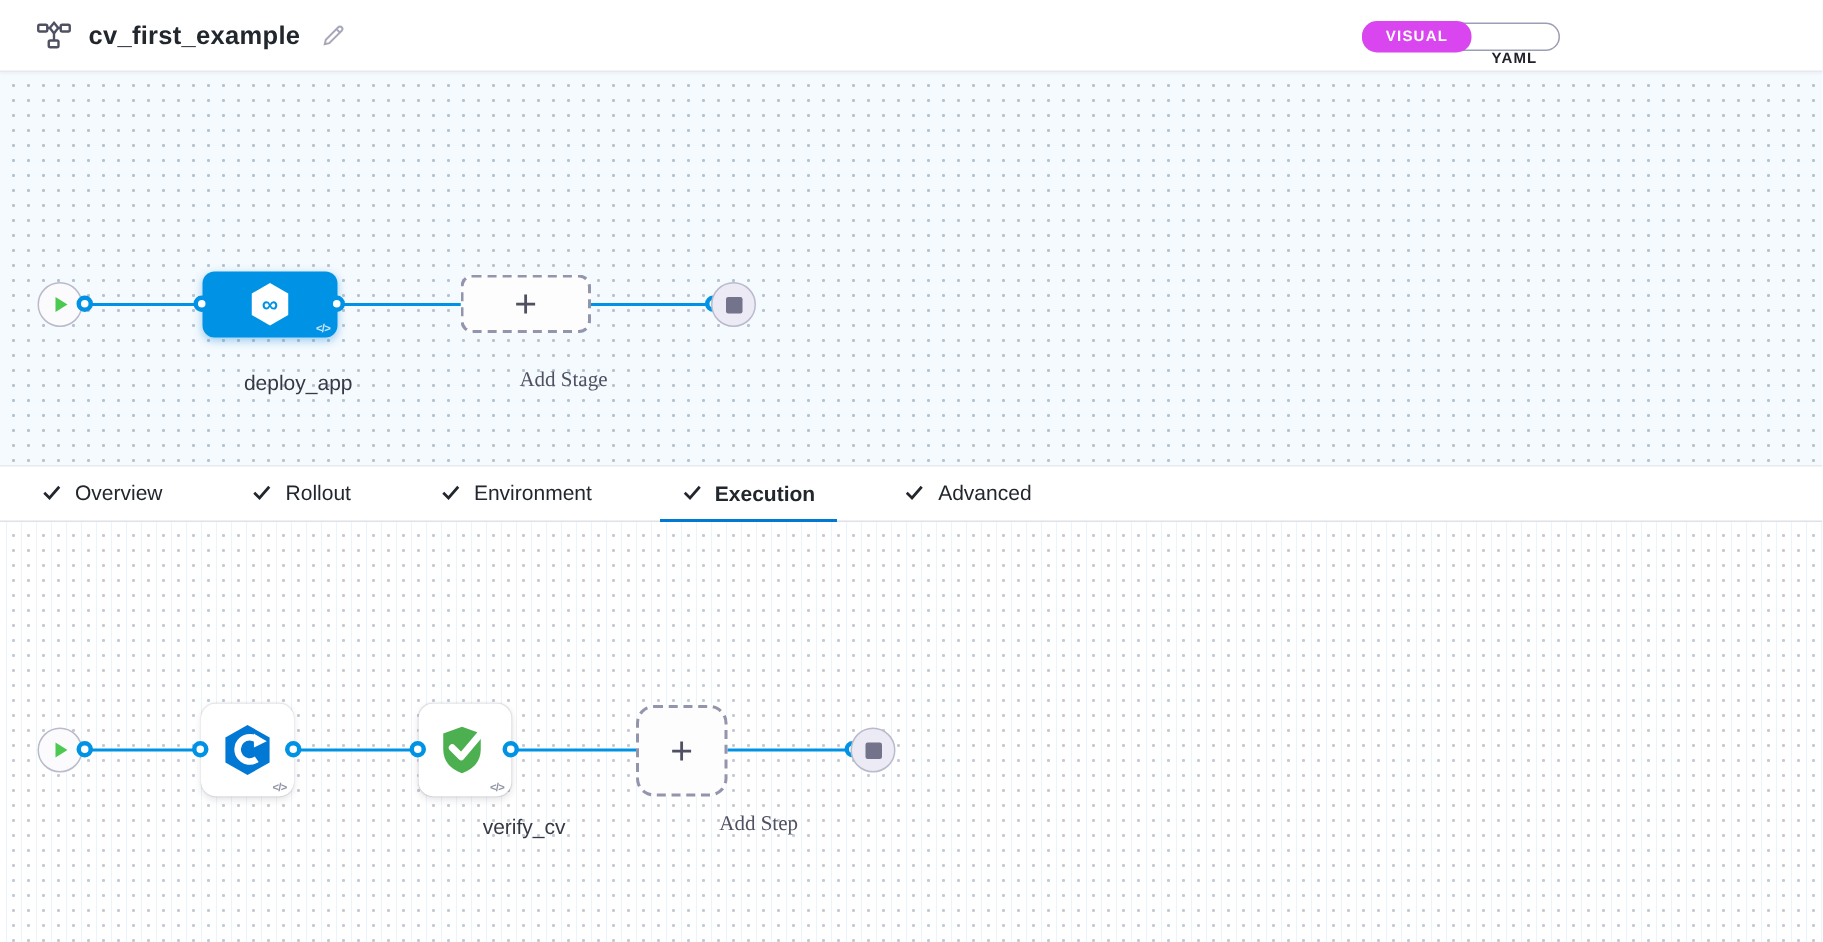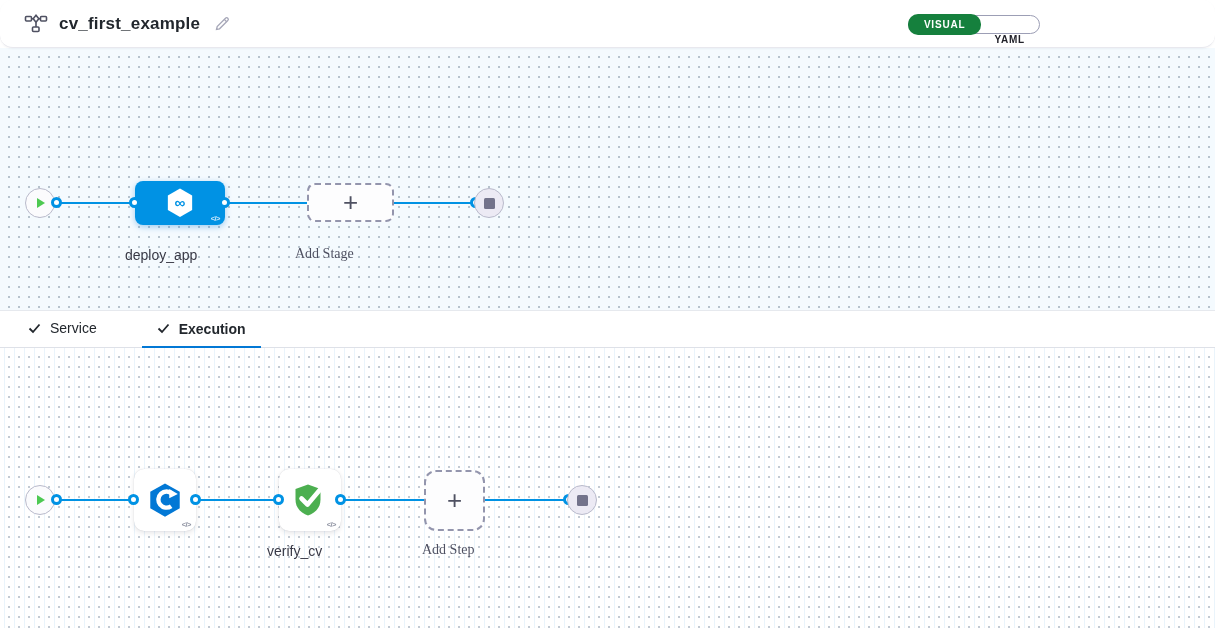--- a/index.html
+++ b/index.html
@@ -1,29 +1,29 @@
 <!DOCTYPE html>
 <html><head>
 <meta charset="utf-8">
 <style>
   * { margin:0; padding:0; box-sizing:border-box; }
   html,body { width:1215px; height:628px; overflow:hidden; background:#fff;
     font-family:"Liberation Sans", sans-serif; }
 
   
   .header { position:relative; height:48px; background:#fff; display:flex; align-items:center;
-    padding-left:24px; border-bottom:1px solid #E8E8EE; box-shadow:0 1px 2px rgba(40,41,61,.05); z-index:5;border-radius:13px; }
+    padding-left:24px; border-bottom:1px solid #E8E8EE; box-shadow:0 1px 2px rgba(40,41,61,.05); z-index:5; }
   .header .pipe-icon { width:24px; height:22px; display:flex; align-items:center; }
   .title { font-size:17px; font-weight:700; color:#22272D; margin-left:11px; letter-spacing:.2px; }
   .edit-pencil { margin-left:14px; cursor:pointer; display:flex; align-items:center; }
   .view-toggle { position:absolute; right:175px; top:15px; height:19px; display:flex; align-items:center;
     border:1px solid #9C9EB5; border-radius:10px; background:#fff; overflow:visible; }
   .toggle-opt { font-size:10px; font-weight:700; letter-spacing:.8px; padding:0 14px; height:19px;
     display:flex; align-items:center; color:#22222A; cursor:pointer; border-radius:10px;margin-top:30px; }
-  .toggle-opt.selected { background:#15803d; color:#fff; margin:-1px; height:21px; padding:0 16px; }
+  .toggle-opt.selected { background:#d946ef; color:#fff; margin:-1px; height:21px; padding:0 16px; }
 
   
   .canvas { position:relative; }
   .stage-canvas { height:262px;
     background-color:#F4FAFE;
     background-image:radial-gradient(circle, #b6c3cd 0.9px, transparent 1.05px);
     background-size:10px 10px; background-position:4px 4px; }
   .exec-canvas { height:280px;
     background-color:#FFFFFF;
     background-image:
@@ -50,21 +50,21 @@
   .code-badge { position:absolute; right:5px; bottom:2px; font-size:7.5px; font-weight:700;
     color:#8F93A2; letter-spacing:-.5px; }
   .stage-node .code-badge { color:#CBE8FB; }
 
   .add-box { position:absolute; background:#FDFDFE; border:2px dashed #9395AD;
     display:flex; align-items:center; justify-content:center; cursor:pointer; }
   .add-stage-box { width:87px; height:39px; border-radius:8px; }
   .add-step-box { width:61px; height:61px; border-radius:12px; }
   .plus { font-size:26px; font-weight:300; color:#4F5162; line-height:1; margin-top:-2px; }
 
-  .node-label { position:absolute; width:110px; text-align:left; font-size:14px;
+  .node-label { position:absolute; width:110px; text-align:right; font-size:14px;
     color:#383946; line-height:1.5; }
   .node-label.muted { color:#4F5162;font-family:Liberation Serif, serif; }
 
   
   .tabbar { height:38px; background:#fff; display:flex; align-items:stretch;
     padding-left:13px; border-top:1px solid #E6E9EE; border-bottom:1px solid #DEE1E8;
     position:relative; z-index:4; }
   .tab { display:flex; align-items:center; gap:9px; padding:0 15px; margin-right:30px;
     font-size:14px; color:#22272D; cursor:pointer; border-bottom:2px solid transparent; }
   .tab.active { font-weight:700; border-bottom:2px solid #0278D5; margin-bottom:-1px;justify-content:space-between; }
@@ -129,27 +129,45 @@
   <div class="terminal end" style="left:474px; top:140px;">
     <span class="stop-square"></span>
   </div>
 </div>
 
 <div class="tabbar">
   <div class="tab">
     <svg width="13" height="11" viewBox="0 0 13 11" fill="none" stroke="#22272D" stroke-width="1.8">
         <path d="M1.5 5.5 L5 9 L11.5 1.5"></path>
       </svg>
-    <span>Service</span>
+    <span>Overview</span>
+  </div>
+  <div class="tab">
+    <svg width="13" height="11" viewBox="0 0 13 11" fill="none" stroke="#22272D" stroke-width="1.8">
+        <path d="M1.5 5.5 L5 9 L11.5 1.5"></path>
+      </svg>
+    <span>Rollout</span>
+  </div>
+  <div class="tab">
+    <svg width="13" height="11" viewBox="0 0 13 11" fill="none" stroke="#22272D" stroke-width="1.8">
+        <path d="M1.5 5.5 L5 9 L11.5 1.5"></path>
+      </svg>
+    <span>Environment</span>
   </div>
   <div class="tab active">
     <svg width="13" height="11" viewBox="0 0 13 11" fill="none" stroke="#22272D" stroke-width="1.8">
         <path d="M1.5 5.5 L5 9 L11.5 1.5"></path>
       </svg>
     <span>Execution</span>
+  </div>
+  <div class="tab">
+    <svg width="13" height="11" viewBox="0 0 13 11" fill="none" stroke="#22272D" stroke-width="1.8">
+        <path d="M1.5 5.5 L5 9 L11.5 1.5"></path>
+      </svg>
+    <span>Advanced</span>
   </div>
 </div>
 
 <div class="canvas exec-canvas">
 
   <div class="edge" style="left:56px; top:151px; width:79px;"></div>
   <div class="edge" style="left:196px; top:151px; width:84px;"></div>
   <div class="edge" style="left:341px; top:151px; width:84px;"></div>
   <div class="edge" style="left:485px; top:151px; width:84px;"></div>
 

